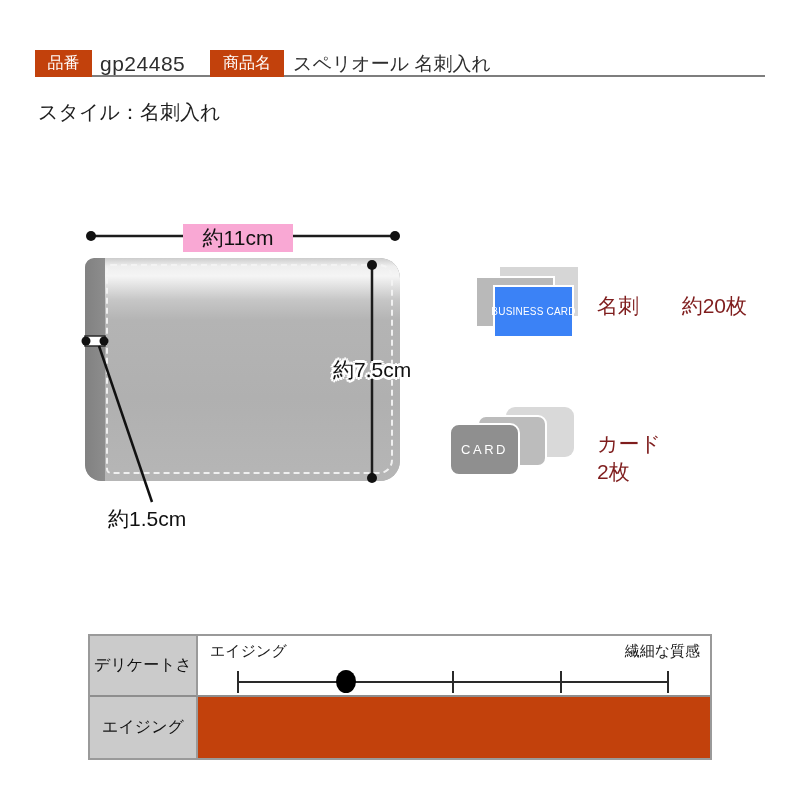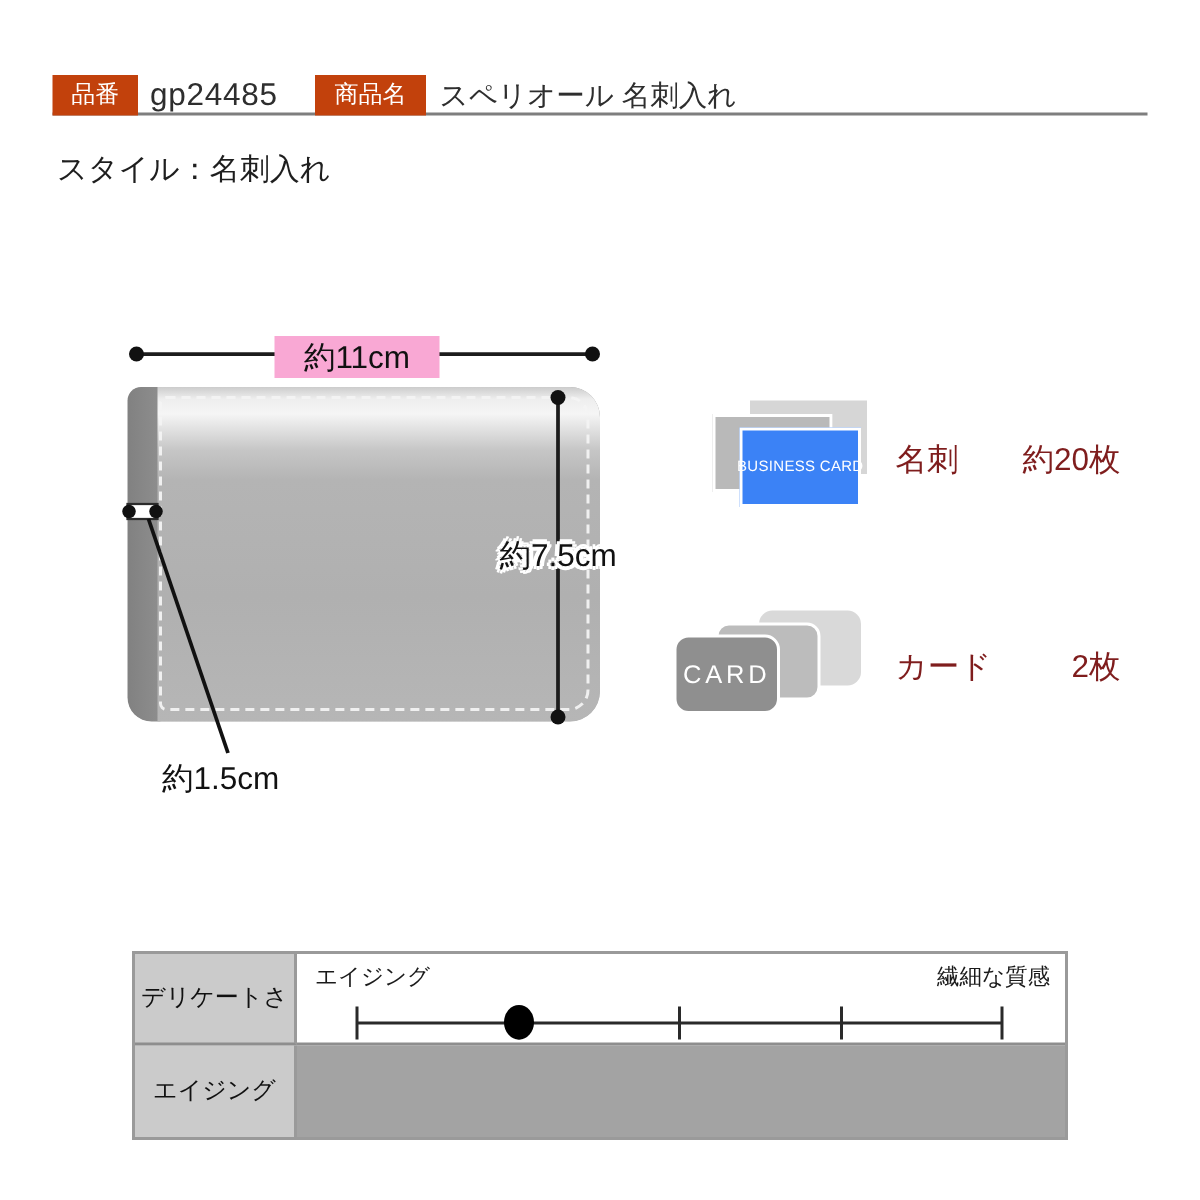--- a/index.html
+++ b/index.html
@@ -85,35 +85,35 @@
   }
   
   .bc-back  { left:500px; top:267px; width:78px; height:49px; background:#d6d6d6; }
   .bc-mid   { left:475px; top:276px; width:80px; height:52px; background:#b9b9b9; border:2px solid #fff; }
   .bc-front { left:449px; top:285px; width:81px; height:53px; background:#3b82f6; border:2px solid #fff;margin-left:44px; }
   .bc-front .ctext { font-size:10px; letter-spacing:0.2px; }
   
   .cd-back  { left:506px; top:407px; width:68px; height:50px; background:#d9d9d9; border-radius:9px; }
   .cd-mid   { left:477px; top:415px; width:70px; height:52px; background:#bcbcbc; border:2px solid #fff; border-radius:9px; }
   .cd-front { left:449px; top:423px; width:71px; height:53px; background:#8f8f8f; border:2px solid #fff; border-radius:10px; }
-  .cd-front .ctext { font-size:17px; letter-spacing:2.5px;border-radius:13px; }
+  .cd-front .ctext { font-size:13px; letter-spacing:2.5px;border-radius:13px; }
 
   .cap-label {
     position:absolute; left:597px; width:150px; display:flex;
     justify-content:space-between; font-size:21px; color:#7f1d1d;
   }
   .cap-label-1 { top:292px; }
-  .cap-label-2 { top:430px; }
+  .cap-label-2 { top:430px;flex-direction:column; }
 
   
   .spec {
     position:absolute; left:88px; top:634px; width:624px; height:126px;
     border:2px solid #9a9a9a;
     display:grid; grid-template-columns:108px 1fr; grid-template-rows:1fr 1fr;
-    background:#a3a3a3;
+    background:#c2410c;
   }
   .spec .rowname {
     background:#cbcbcb; border-right:2px solid #9a9a9a;
     display:flex; align-items:center; justify-content:center;
     font-size:16px; color:#111;
   }
   .spec .rowname.first, .spec .rowbody.first { border-bottom:2px solid #8e8e8e; }
   .spec .rowbody { position:relative; background:#fff; }
   .scale-ends {
     display:flex; justify-content:space-between;

